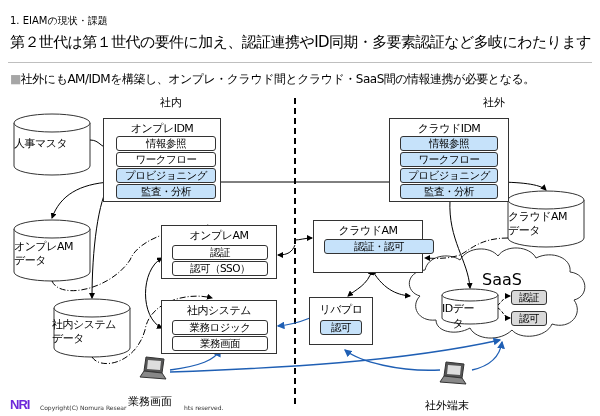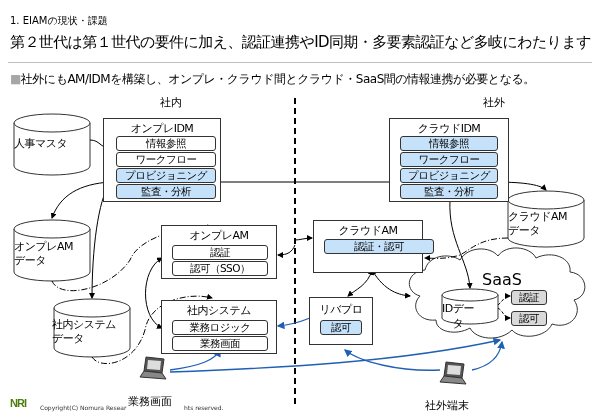--- a/index.html
+++ b/index.html
@@ -13,21 +13,21 @@
   .bullet .sq { color: #a6a6a6; }
   .zone { font-size: 11px; }
   .box { border: 1px solid #333; background: #fff; box-sizing: border-box; }
   .box-title { position: absolute; left: 0; right: 0; text-align: center; font-size: 11px; letter-spacing: -0.5px; }
   .pill { position: absolute; border: 1px solid #333; border-radius: 3px; box-sizing: border-box;
           text-align: center; font-size: 10.5px; line-height: 13px; letter-spacing: -0.5px; background: #fff; }
   .pill.blue { background: #c6e2fa; }
   .pill.gray { background: #d9d9d9; }
   .cyl-label { position: absolute; text-align: left; font-size: 11px; line-height: 14px; letter-spacing: -0.5px; }
   .footer-copy { font-size: 6px; color: #333; white-space: nowrap; }
-  .logo { font-weight: bold; font-size: 11px; color: #4d7c0f; letter-spacing: -1px; font-family: "Liberation Sans", sans-serif; }
+  .logo { font-weight: bold; font-size: 13px; color: #6d28d9; letter-spacing: -1px; font-family: "Liberation Sans", sans-serif; }
   svg.overlay { position: absolute; left: 0; top: 0; }
 </style>
 </head>
 <body>
 
 <div class="abs section">1. EIAMの現状・課題</div>
 <div class="abs title">第２世代は第１世代の要件に加え、認証連携やID同期・多要素認証など多岐にわたります</div>
 <div class="abs rule"></div>
 <div class="abs bullet">
   <span class="sq">■</span><span>社外にもAM/IDMを構築し、オンプレ・クラウド間とクラウド・SaaS間の情報連携が必要となる。</span>

